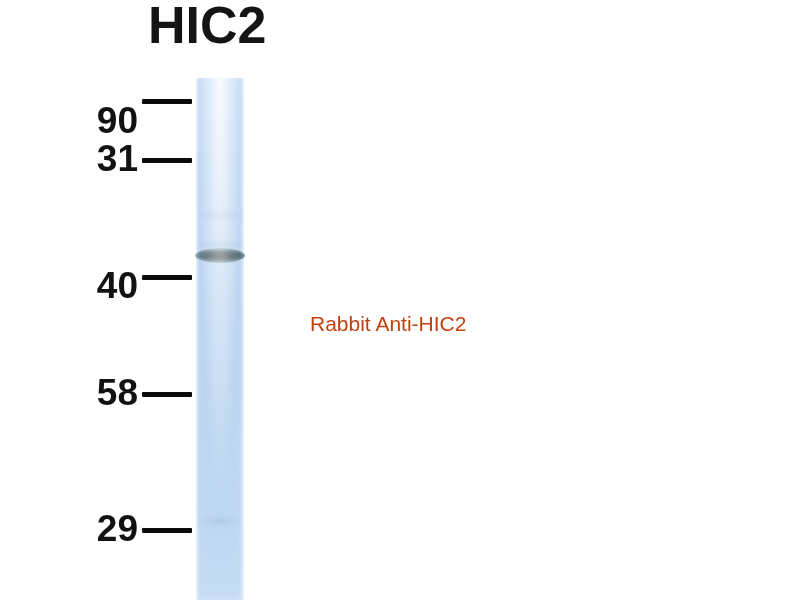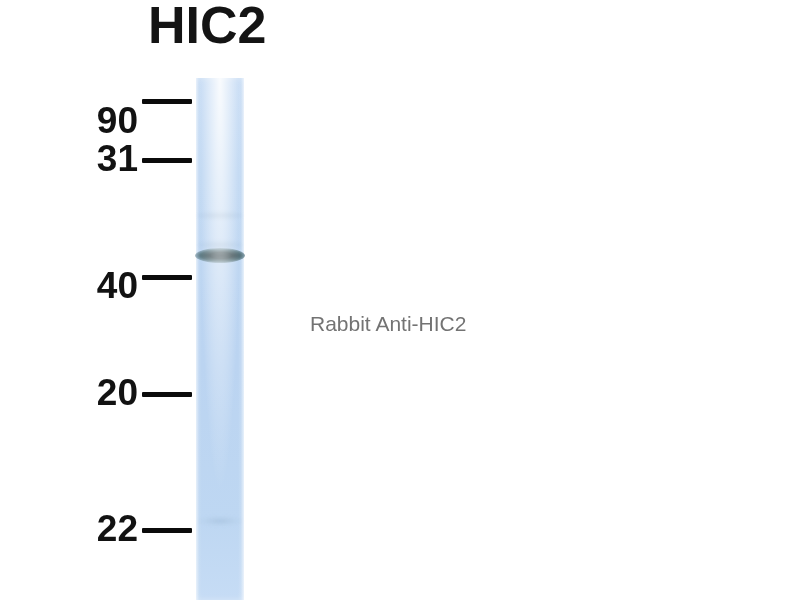--- a/index.html
+++ b/index.html
@@ -113,21 +113,21 @@
 
   
   #caption {
     position: absolute;
     left: 310px;
     top: 312px;
     width: 440px;
   }
   .cap-line {
     font-size: 21px;
-    color: #737373;
+    color: #c2410c;
     font-family: "Liberation Sans", sans-serif;
     line-height: 1.13;
     margin-bottom: 26px;
     white-space: pre-line;
   }
   .cap-line:last-child { margin-bottom: 0; }
 </style>
 </head>
 <body>
 
@@ -135,23 +135,23 @@
 
   <div id="blot-title">HIC2</div>
 
   <div id="mw-ladder">
       <div class="mw-label" style="left: 78px; top: 81px; margin-top: 21px;">90</div>
       <div class="mw-tick" style="left: 142px; width: 50px; top: 99px;"></div>
       <div class="mw-label" style="left: 78px; top: 140px;">31</div>
       <div class="mw-tick" style="left: 142px; width: 50px; top: 158px;"></div>
       <div class="mw-label" style="left: 78px; top: 257px; margin-top: 10px;">40</div>
       <div class="mw-tick" style="left: 142px; width: 50px; top: 275px;"></div>
-      <div class="mw-label" style="left: 78px; top: 374px;">20</div>
+      <div class="mw-label" style="left: 78px; top: 374px;">58</div>
       <div class="mw-tick" style="left: 142px; width: 50px; top: 392px;"></div>
-      <div class="mw-label" style="left: 78px; top: 510px;">22</div>
+      <div class="mw-label" style="left: 78px; top: 510px;">29</div>
       <div class="mw-tick" style="left: 142px; width: 50px; top: 528px;"></div>
     </div>
 
   <div id="lane-wrap">
     <div id="lane"></div>
     <div class="band-main"></div>
     <div class="band-faint" style="left:2px; top:133px; width:44px; height:9px;
                 background: radial-gradient(ellipse at 50% 50%, rgba(120,150,180,0.42) 0%, rgba(150,180,210,0.18) 55%, rgba(189,214,242,0) 100%);"></div>
     <div class="band-faint" style="left:2px; top:162px; width:44px; height:10px;
                 background: radial-gradient(ellipse at 50% 50%, rgba(120,150,180,0.36) 0%, rgba(150,180,210,0.15) 55%, rgba(189,214,242,0) 100%);"></div>

